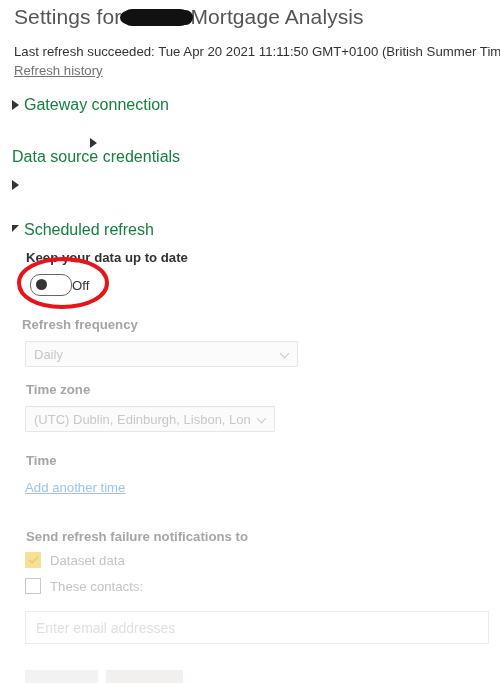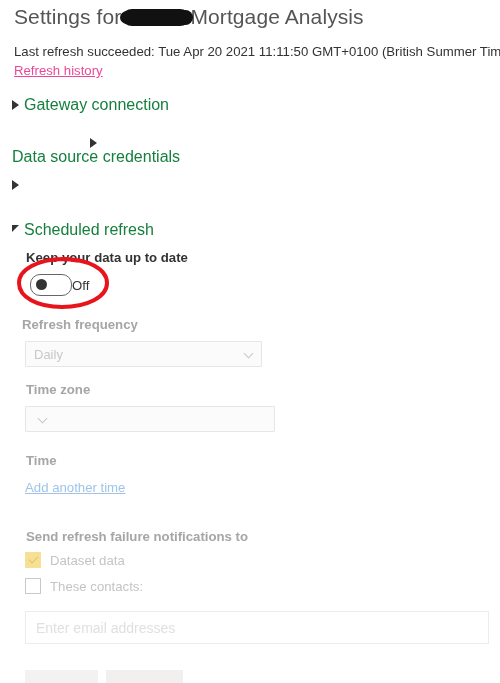--- a/index.html
+++ b/index.html
@@ -65,21 +65,21 @@
     top: 44px;
     font-size: 13.2px;
     color: #333333;
     white-space: nowrap;
   }
   .refresh-history {
     position: absolute;
     left: 14px;
     top: 63px;
     font-size: 13.2px;
-    color: #ec4899;
+    color: #737373;
     text-decoration: underline;
     cursor: pointer;
   }
 
   
   .section-head {
     position: absolute;
     left: 12px;
     font-size: 16px;
     color: #15803d;
@@ -199,21 +199,21 @@
     content: "";
     position: absolute;
     left: 1px;
     top: 1px;
     width: 6px;
     height: 6px;
     border-right: 1.6px solid #c8c8c8;
     border-bottom: 1.6px solid #c8c8c8;
     transform: rotate(45deg);
   }
-  #dd-frequency { left: 25px; top: 341px; width: 237px; }
+  #dd-frequency { left: 25px; top: 341px; width: 273px; }
   #dd-timezone  { left: 25px; top: 406px; width: 250px; }
 
   .add-time-link {
     position: absolute;
     left: 25px;
     top: 480px;
     font-size: 13.2px;
     color: #9fc4e8;
     text-decoration: underline;
     cursor: pointer;
@@ -341,20 +341,21 @@
 <div class="field-label dim" id="lbl-freq">Refresh frequency</div>
 
 <div class="dropdown" id="dd-frequency">
   <span class="dd-text">Daily</span>
   <span class="chev"></span>
 </div>
 
 <div class="field-label dim" id="lbl-tz">Time zone</div>
 
 <div class="dropdown" id="dd-timezone">
+  <span class="dd-text">(UTC) Dublin, Edinburgh, Lisbon, Lon</span>
   <span class="chev"></span>
 </div>
 
 <div class="field-label dim" id="lbl-time">Time</div>
 
 <div class="add-time-link">Add another time</div>
 
 <div class="field-label dim" id="lbl-notify">Send refresh failure notifications to</div>
 
 <div class="checkbox-row" id="cb-owner">

